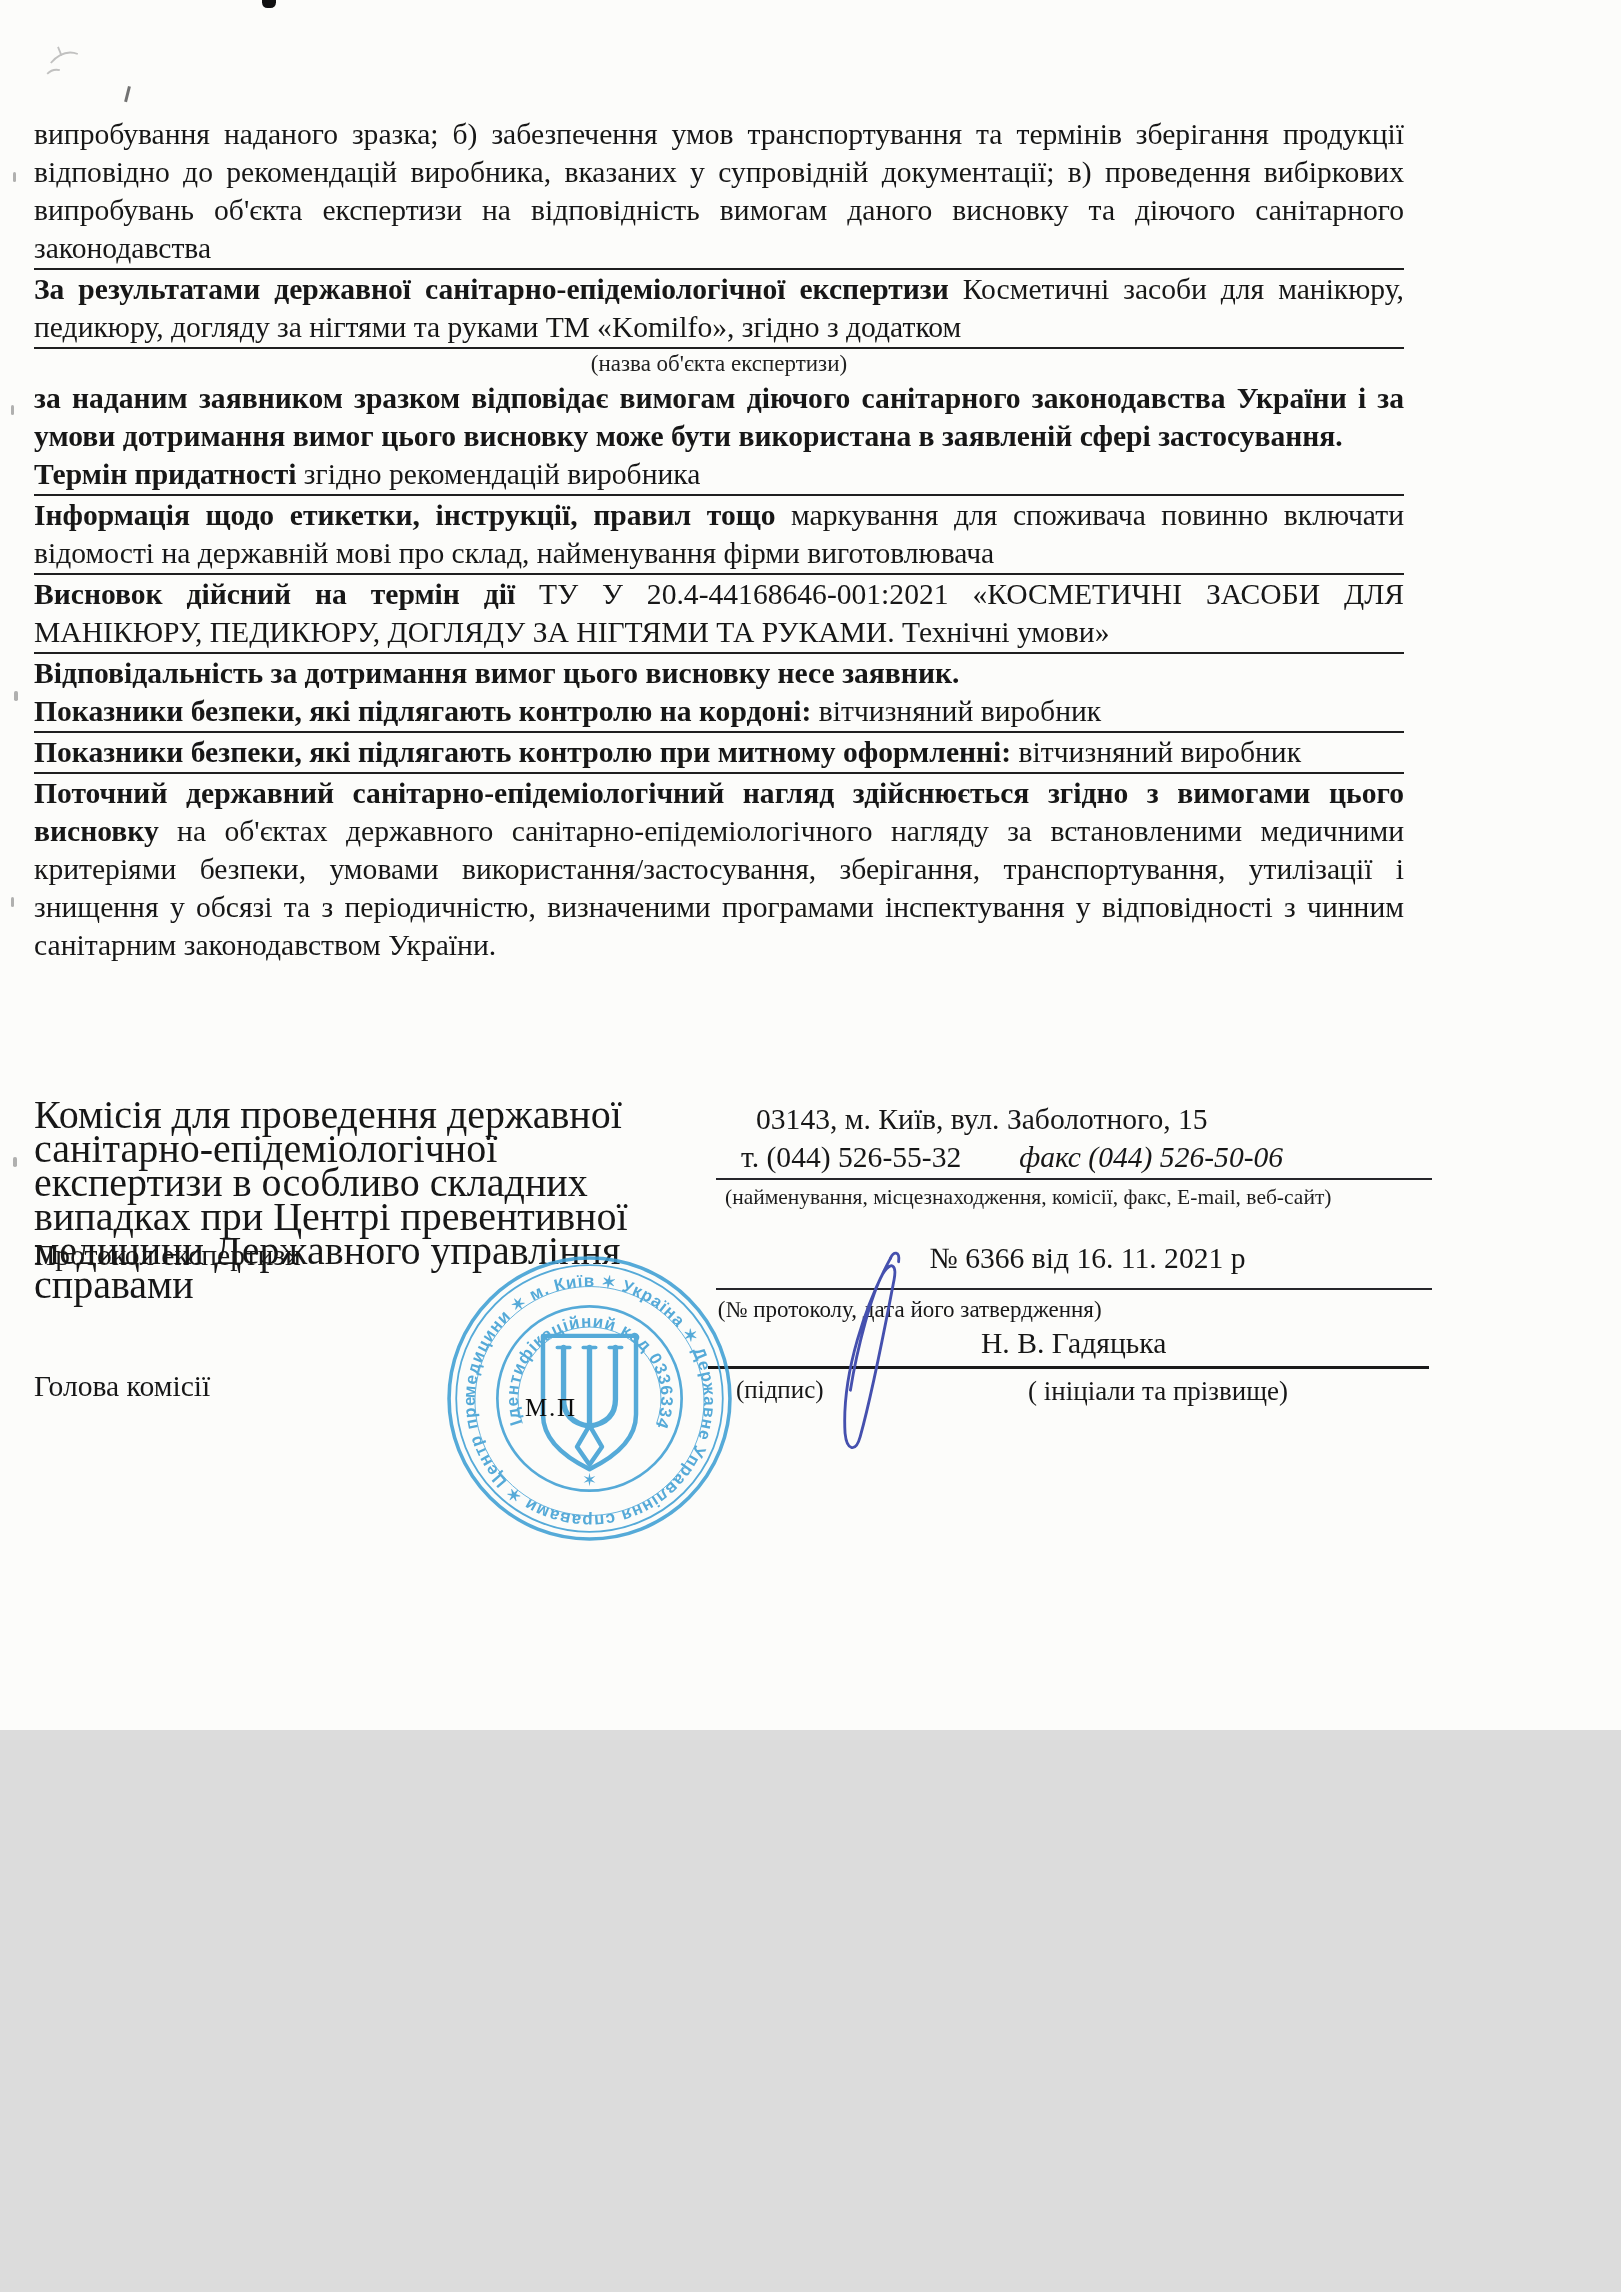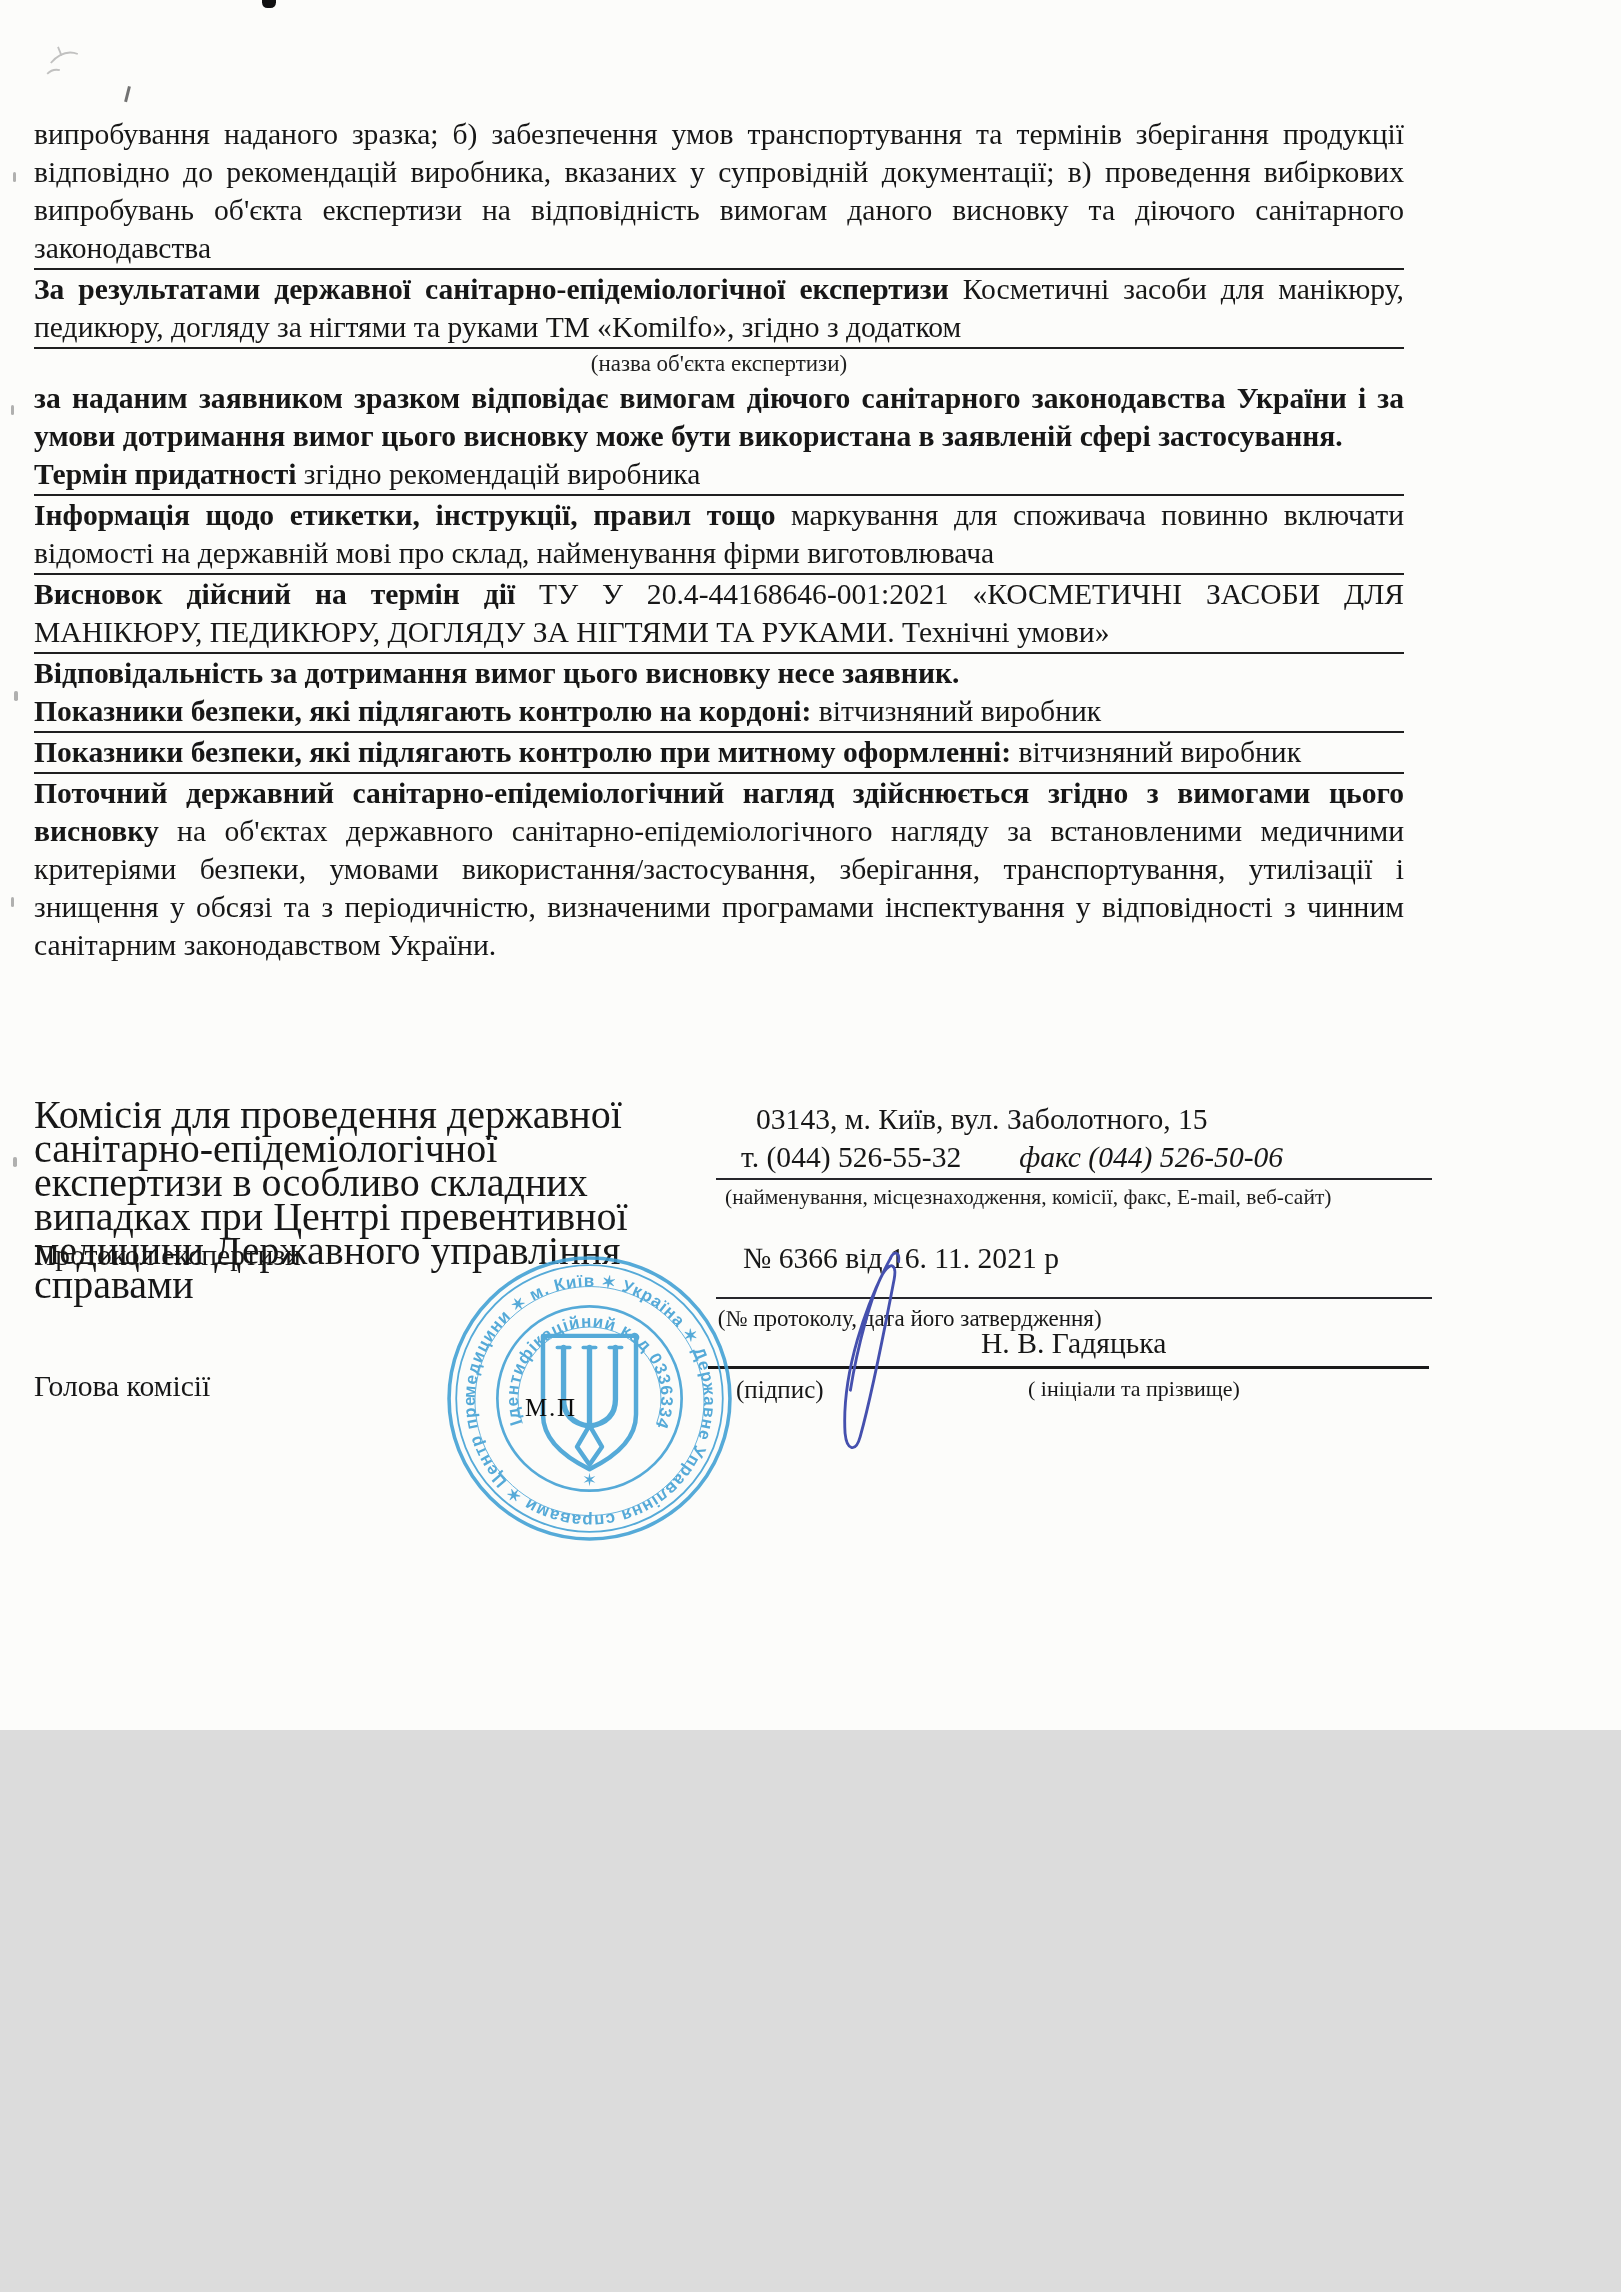--- a/index.html
+++ b/index.html
@@ -18,27 +18,27 @@
   b{font-weight:bold;}
   
   .abs{position:absolute;}
   .commission-name{left:34px;top:1098px;width:648px;font-size:40px;line-height:34px;text-align:left;}
   .protocol-label{left:34px;top:1239px;font-size:29.6px;}
   .right-col{left:716px;top:1100px;width:716px;font-size:29.6px;line-height:38px;}
   .addr{padding-left:40px;}
   .phone-row{padding-left:25px;border-bottom:2.7px solid #26262b;padding-bottom:1.8px;}
   .fax{margin-left:58px;font-style:italic;}
   .small-caption{font-size:21.5px;line-height:25px;padding-left:9px;margin-top:5.4px;color:#1d1d1d;}
-  .proto-row{margin-top:29px;padding-left:27px;border-bottom:2.7px solid #26262b;padding-bottom:20px;}
+  .proto-row{margin-top:29px;padding-left:27px;border-bottom:2.7px solid #26262b;padding-bottom:11px;text-align:center;}
   .proto-caption{font-size:23px;line-height:27px;padding-left:1.8px;margin-top:5.4px;}
   .chair-role{left:34px;top:1370px;font-size:29.6px;}
   .sig-rule{left:708px;top:1366px;width:721px;height:2.7px;background:#1a1a1a;}
   .sig-name{left:981px;top:1327px;font-size:29.6px;}
   .sig-caption{left:736px;top:1376px;font-size:25px;}
-  .name-caption{left:1028px;top:1376px;font-size:22px;}
+  .name-caption{left:1028px;top:1376px;font-size:27px;}
   .seal-mark{left:525px;top:1394px;font-size:25px;letter-spacing:1.8px;color:#0c0c0c;}
   .stamp-svg{left:441px;top:1250px;}
   .stamp-svg *{stroke-linecap:round;stroke-linejoin:round;}
   .pen-svg{left:804px;top:1247px;}
   
   .tan-line{left:0;top:2259px;width:1610px;height:2.7px;background:#a98e63;border-radius:0 2.7px 2.7px 0;}
   .black-band{left:0;top:2280px;width:1621px;height:12.5px;background:#0b0b0b;}
   .blob{left:262px;top:0;width:14.3px;height:8px;background:#111;border-radius:0 0 5.4px 5.4px;}
   .tick{left:126px;top:86px;width:2.7px;height:16px;background:#444;transform:rotate(14deg);opacity:.75;}
   .speck{width:3.6px;height:9.9px;background:#555;opacity:.45;border-radius:1.8px;}

